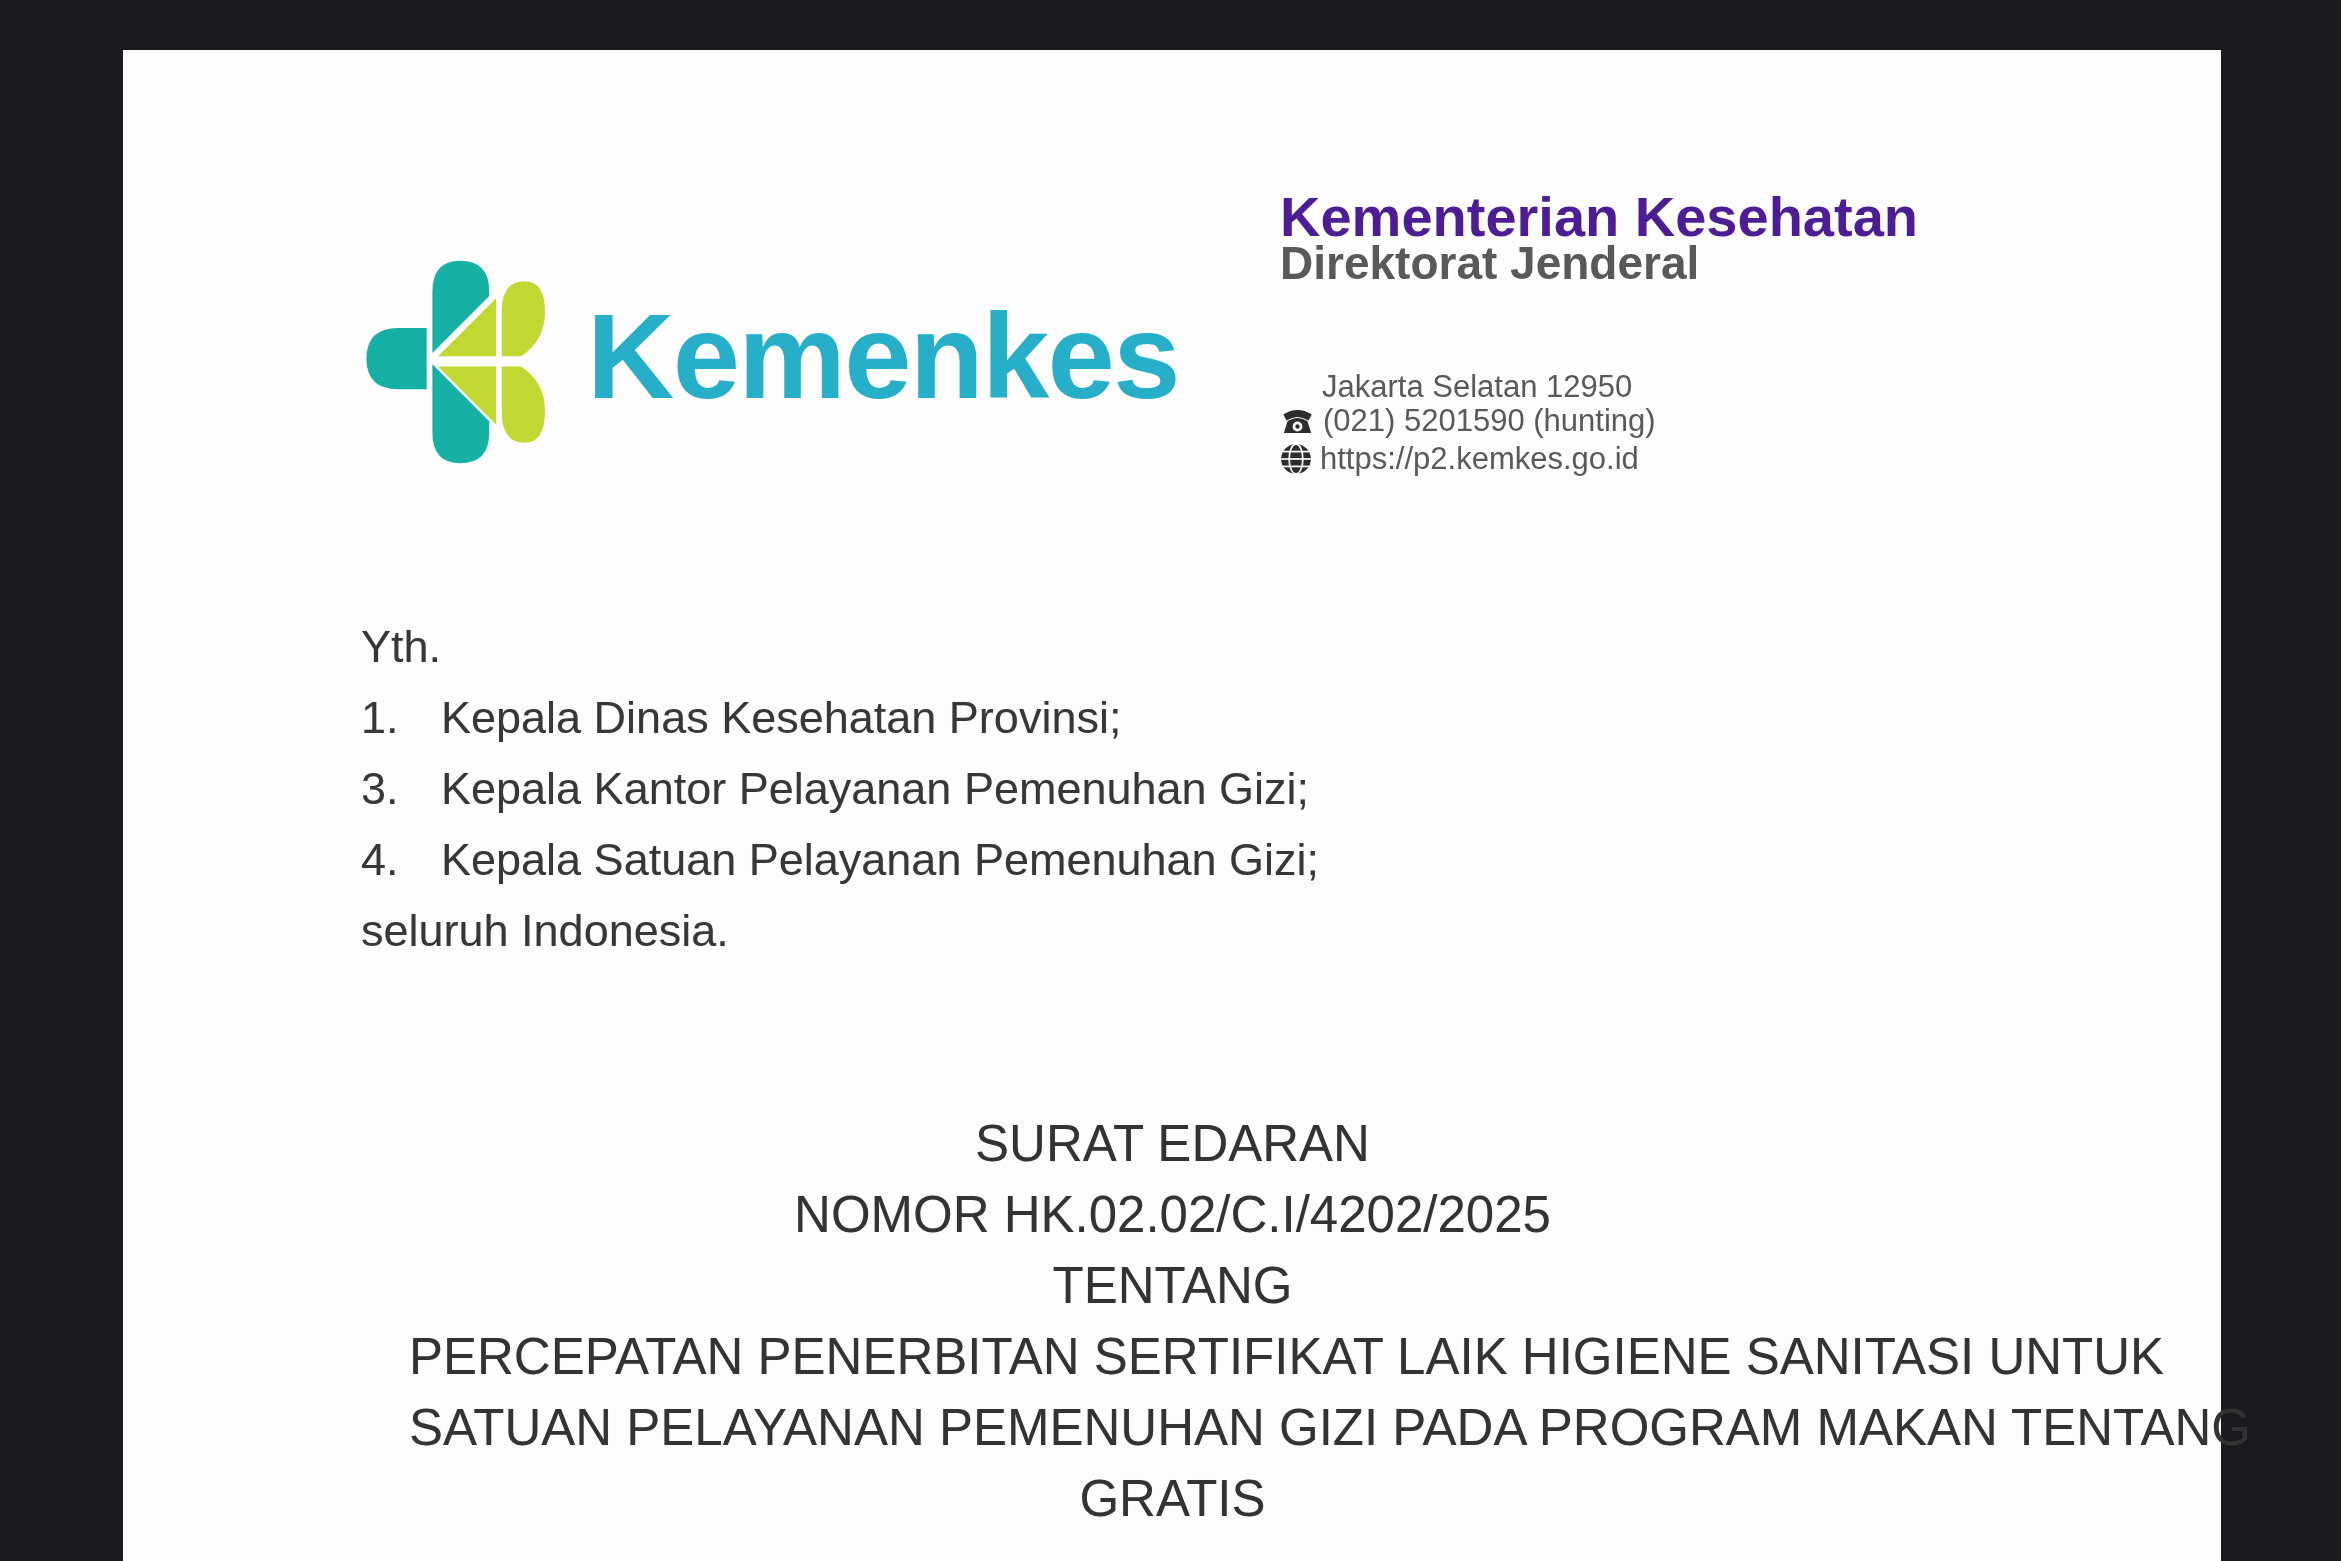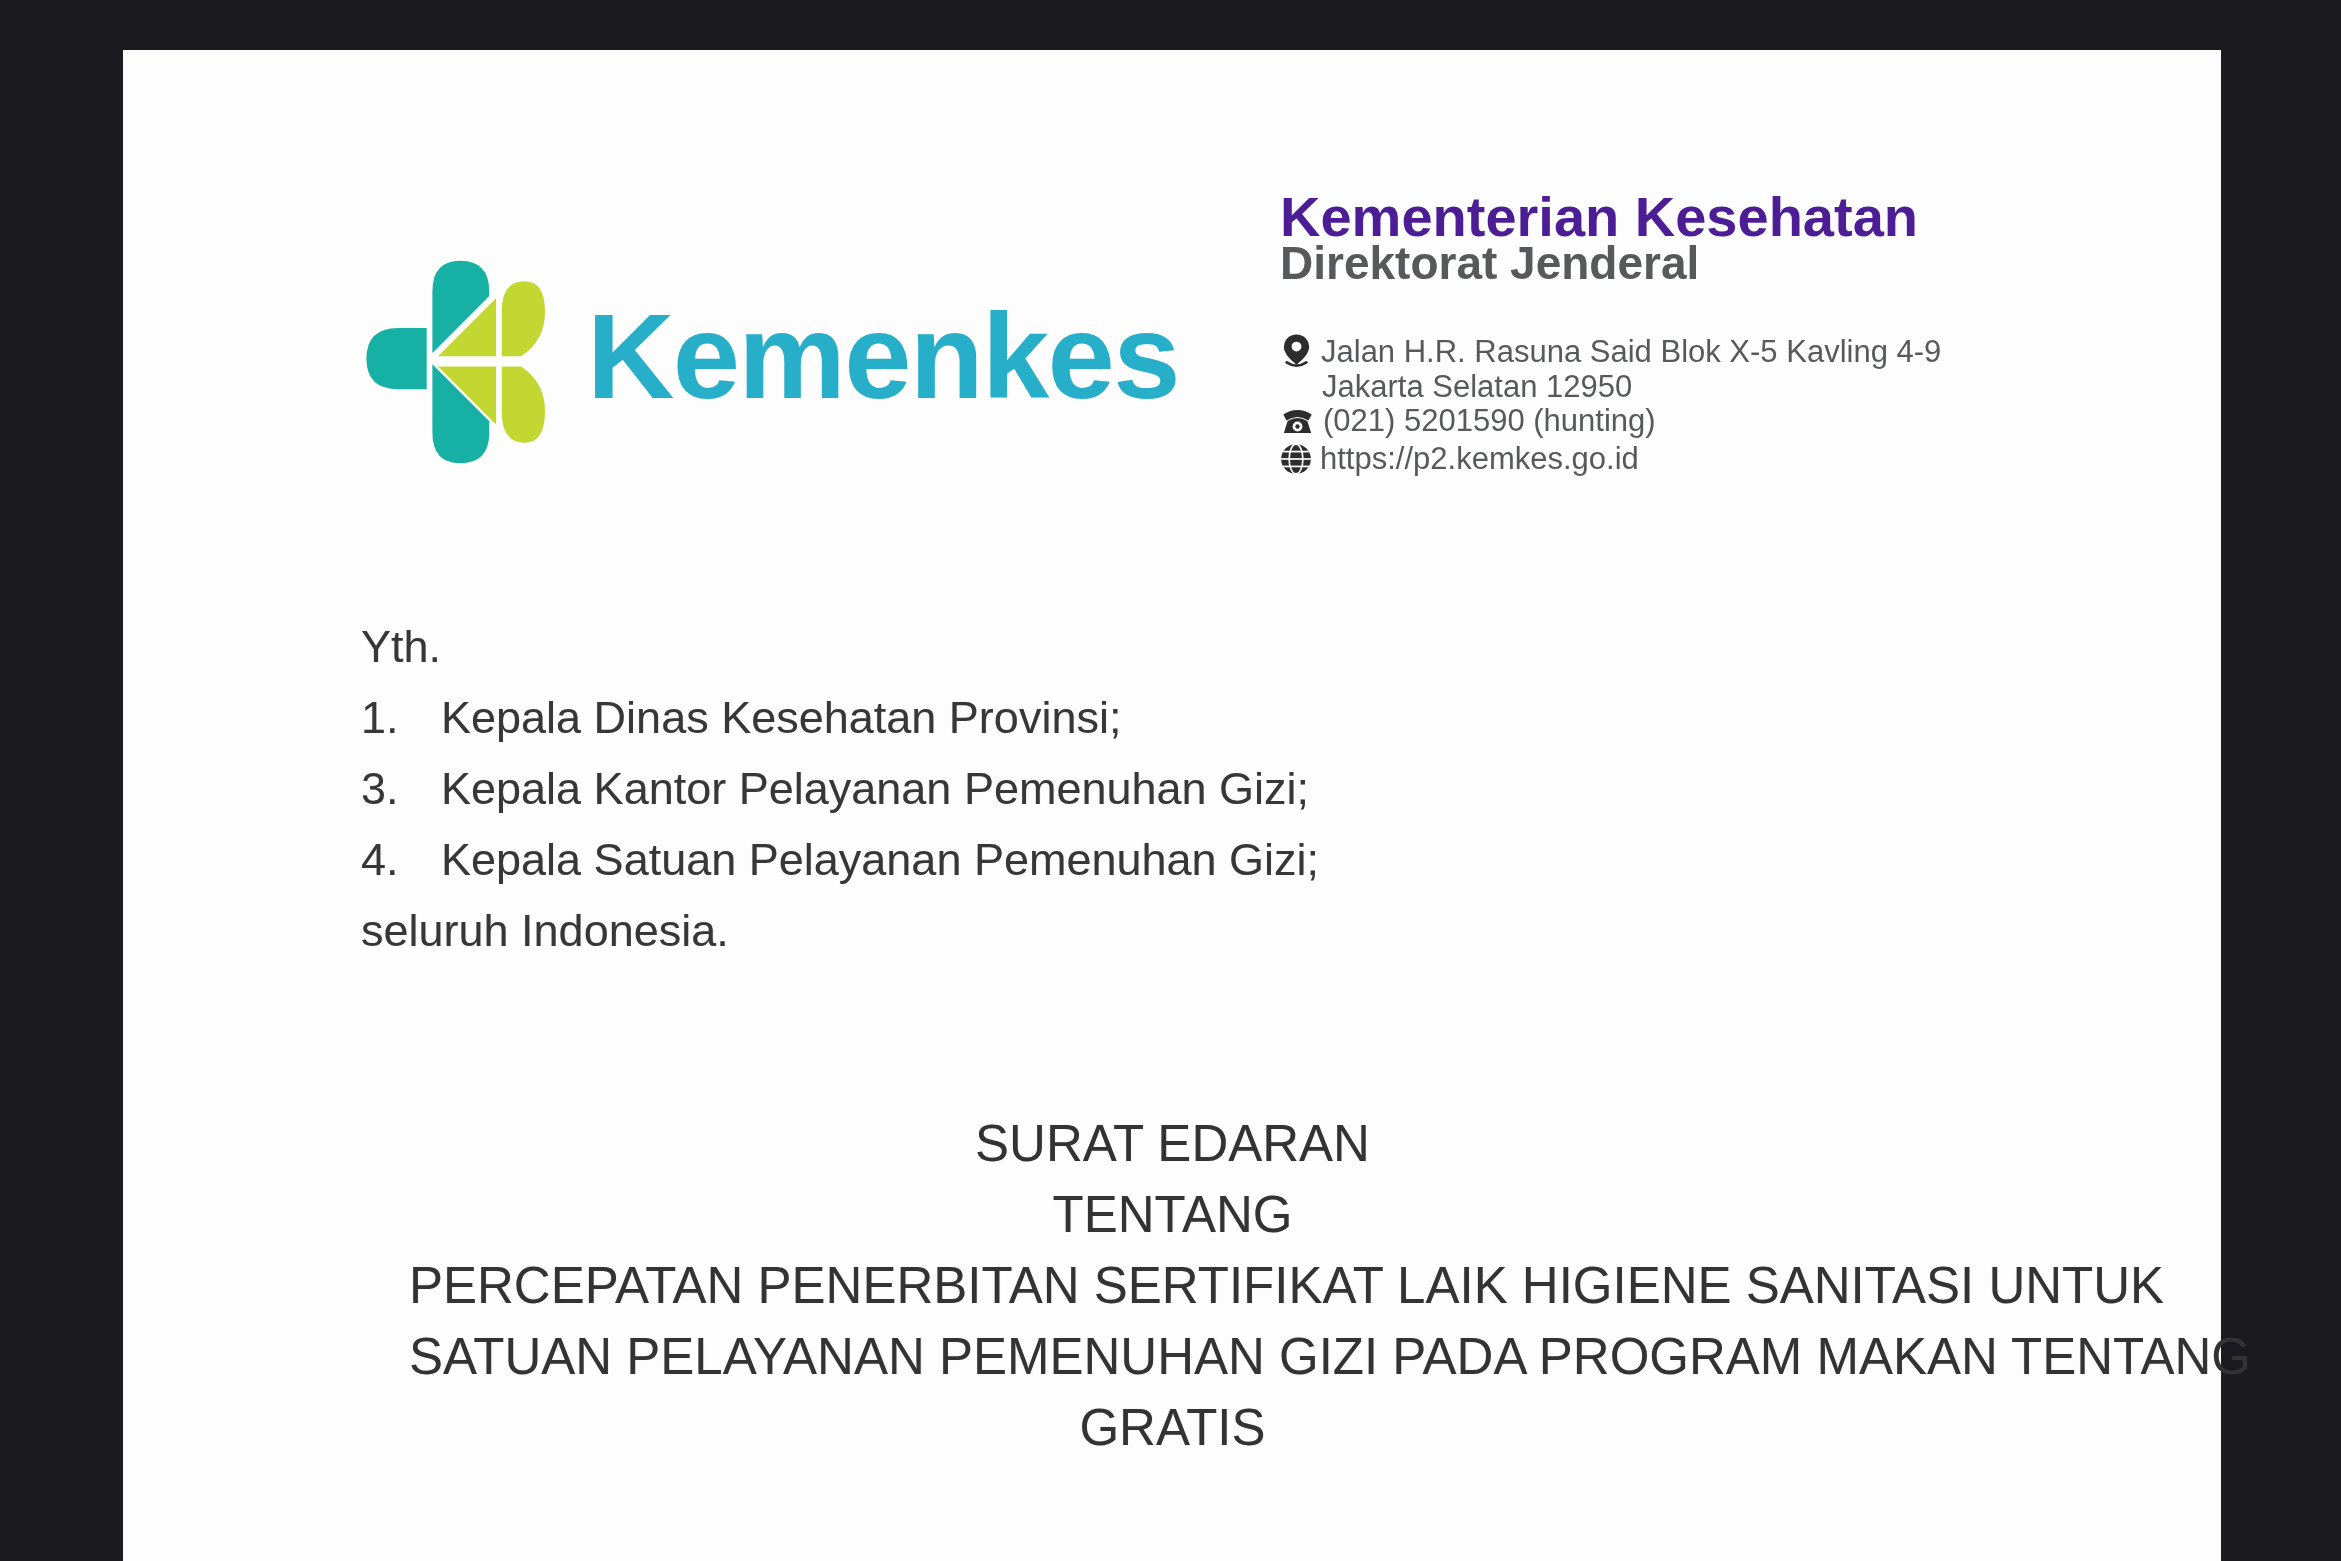--- a/index.html
+++ b/index.html
@@ -126,28 +126,20 @@
 
       <path fill="#c3d733" d="M244,168 L244,88 Q244,36 284,36 Q320,36 320,90 Q320,140 278,168 Z"></path>
 
       <path fill="#c3d733" d="M244,186 L244,266 Q244,320 284,320 Q320,320 320,264 Q320,214 278,186 Z"></path>
     </svg>
     <div class="wordmark">Kemenkes</div>
 
     <div class="lh-line ministry">Kementerian Kesehatan</div>
     <div class="lh-line directorate dir1">Direktorat Jenderal</div>
 
-    <div class="lh-line contact-line addr1">
-      <svg class="contact-icon" viewBox="0 0 56 64" aria-hidden="true">
-        <path fill="#2d2d2d" d="M28,1 C15,1 5,11 5,24 c0,11 12,23 23,32 c11,-9 23,-21 23,-32 C51,11 41,1 28,1 Z"></path>
-        <circle fill="#fdfdfd" cx="28" cy="23" r="9"></circle>
-        <path fill="none" stroke="#2d2d2d" stroke-width="5" stroke-linecap="round" d="M10,52 Q28,64 46,52"></path>
-      </svg>
-      <span>Jalan H.R. Rasuna Said Blok X-5 Kavling 4-9</span>
-    </div>
     <div class="lh-line contact-line addr2">
       <span>Jakarta Selatan 12950</span>
     </div>
     <div class="lh-line contact-line phone">
       <svg class="contact-icon ph" viewBox="0 0 64 56" aria-hidden="true">
         <path fill="#2d2d2d" d="M6,16 Q32,0 58,16 L52,27 Q32,14 12,27 Z"></path>
         <path fill="#2d2d2d" d="M14,28 Q32,17 50,28 L57,50 L7,50 Z"></path>
         <circle fill="#fdfdfd" cx="32" cy="38" r="9"></circle>
         <circle fill="#2d2d2d" cx="32" cy="38" r="4"></circle>
       </svg>
@@ -175,20 +167,21 @@
         <span class="num">3.</span><span>Kepala Kantor Pelayanan Pemenuhan Gizi;</span>
       </div>
       <div class="r-item">
         <span class="num">4.</span><span>Kepala Satuan Pelayanan Pemenuhan Gizi;</span>
       </div>
       <div class="closing">seluruh Indonesia.</div>
     </div>
 
     <div class="title-block">
       <div class="t-line">SURAT EDARAN</div>
+      <div class="t-line">NOMOR HK.02.02/C.I/4202/2025</div>
       <div class="t-line">TENTANG</div>
       <div class="t-line">PERCEPATAN PENERBITAN SERTIFIKAT LAIK HIGIENE SANITASI UNTUK</div>
       <div class="t-line">SATUAN PELAYANAN PEMENUHAN GIZI PADA PROGRAM MAKAN TENTANG</div>
       <div class="t-line">GRATIS</div>
     </div>
 
   </div>
 </div>
 
 

